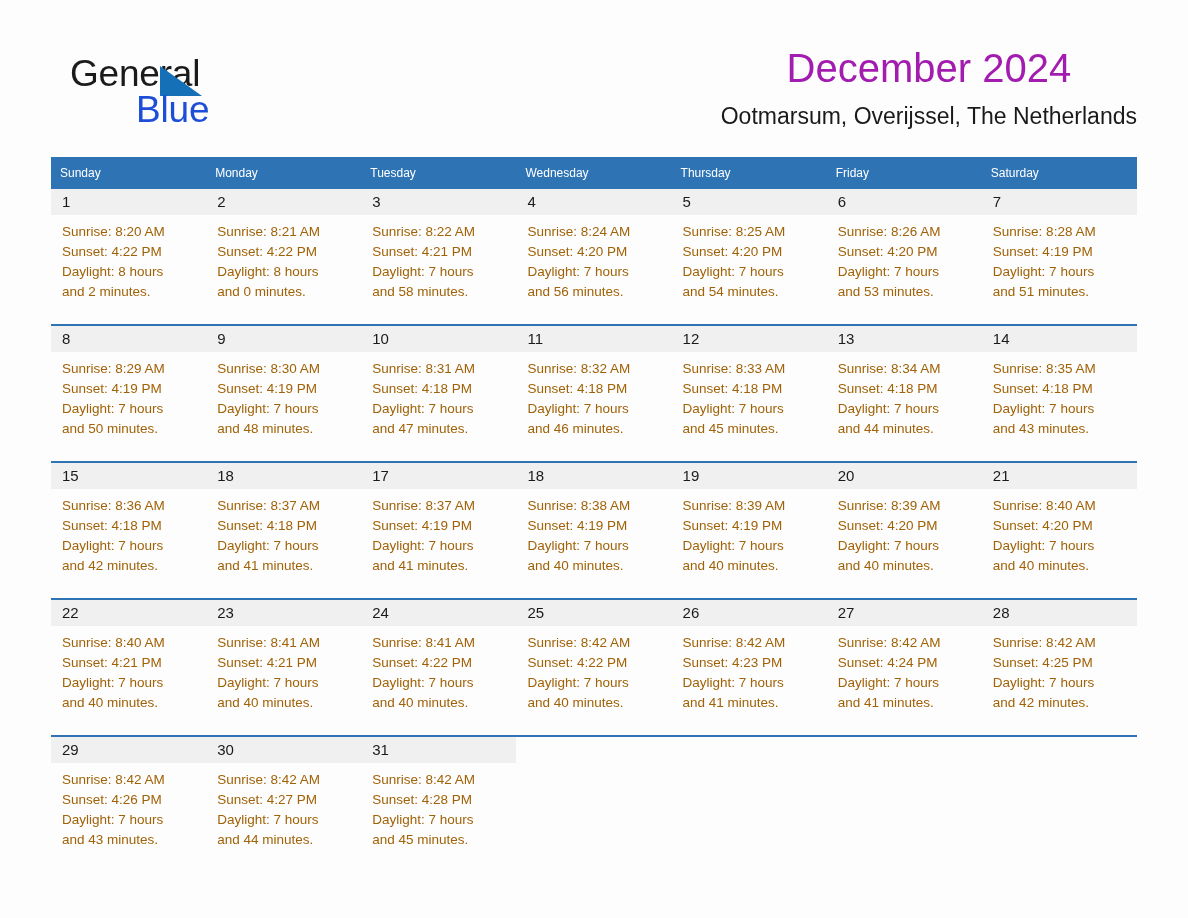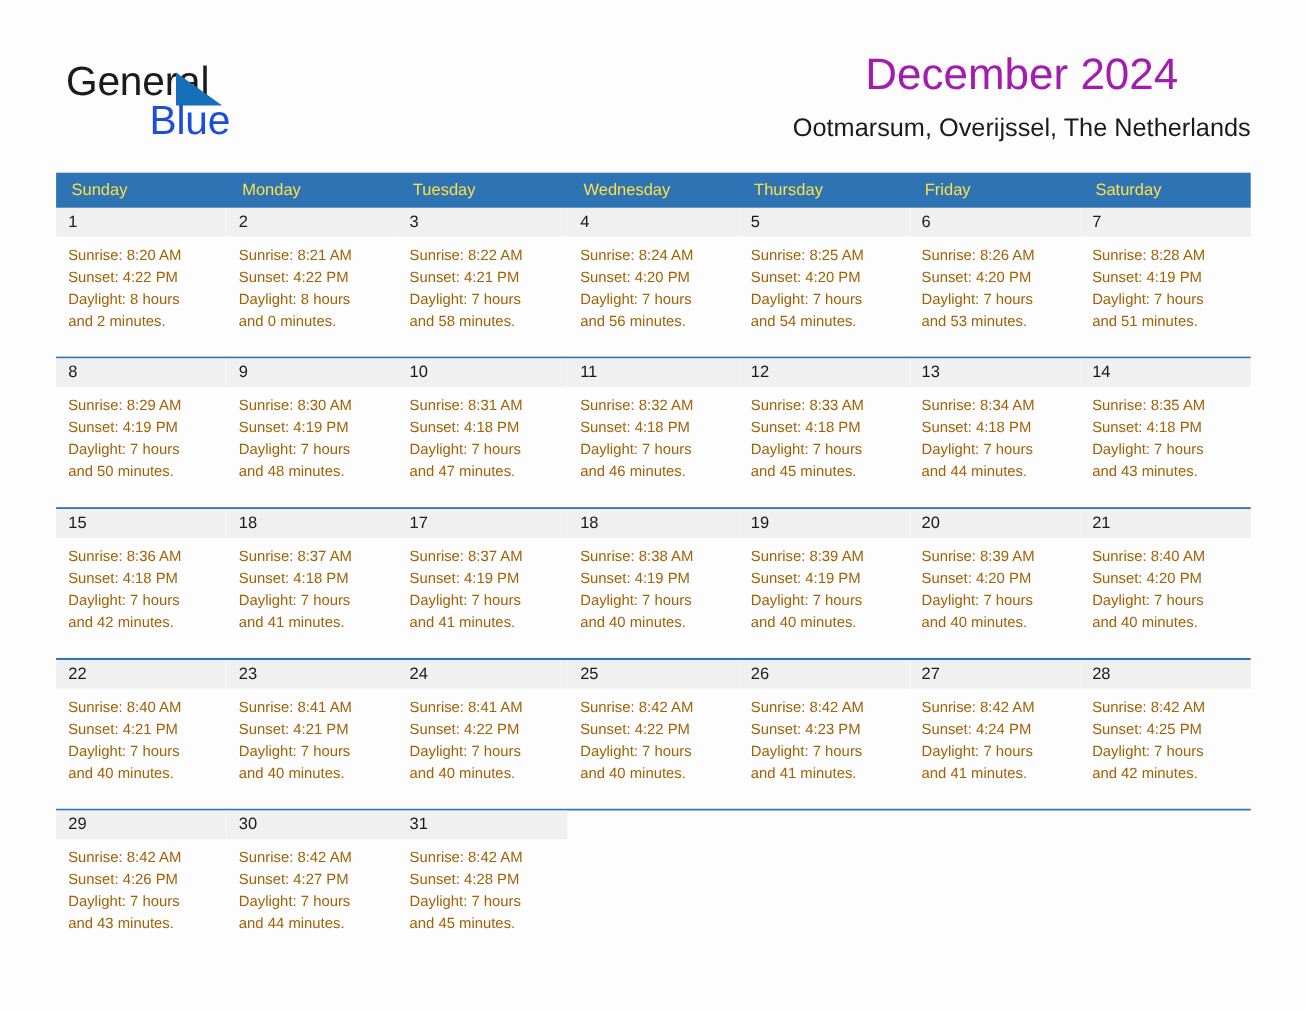--- a/index.html
+++ b/index.html
@@ -33,21 +33,21 @@
 
   .logo {
     position: absolute;
     left: 10px;
     top: 10px;
     width: 260px;
     height: 90px;
   }
   .logo-general {
     position: absolute;
-    left: 0;
+    left: 10px;
     top: 0;
     font-size: 37px;
     line-height: 40px;
     color: #1b1b1b;
     letter-spacing: -0.2px;
     font-weight: 400;
   }
   .logo-triangle {
     position: absolute;
     left: 100px;
@@ -99,24 +99,24 @@
     width: 1086px;
   }
 
   .cal-head {
     display: flex;
     background: #2e74b5;
     height: 32px;
   }
   .cal-head .hcell {
     flex: 1 1 0;
-    color: #fde047;
-    font-size: 15px;
+    color: #ffffff;
+    font-size: 12px;
     line-height: 32px;
-    padding-left: 14px;
+    padding-left: 9px;
     box-sizing: border-box;
     white-space: nowrap;
   }
 
   .week {
     display: flex;
     border-top: 2px solid #2e74b5;
     height: 135px;
   }
   .week.first {

